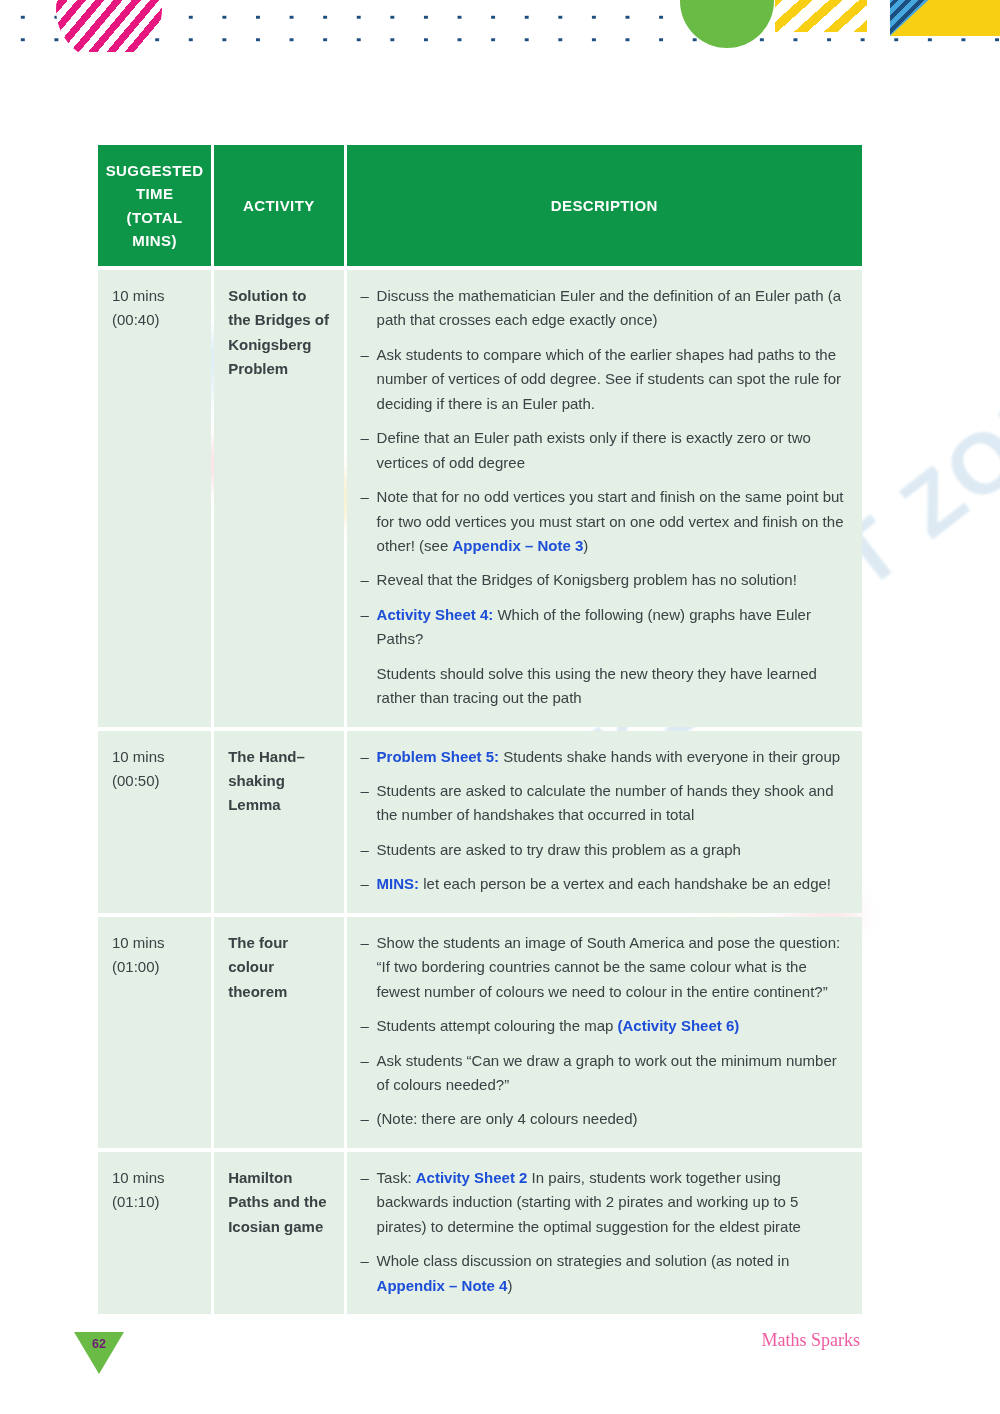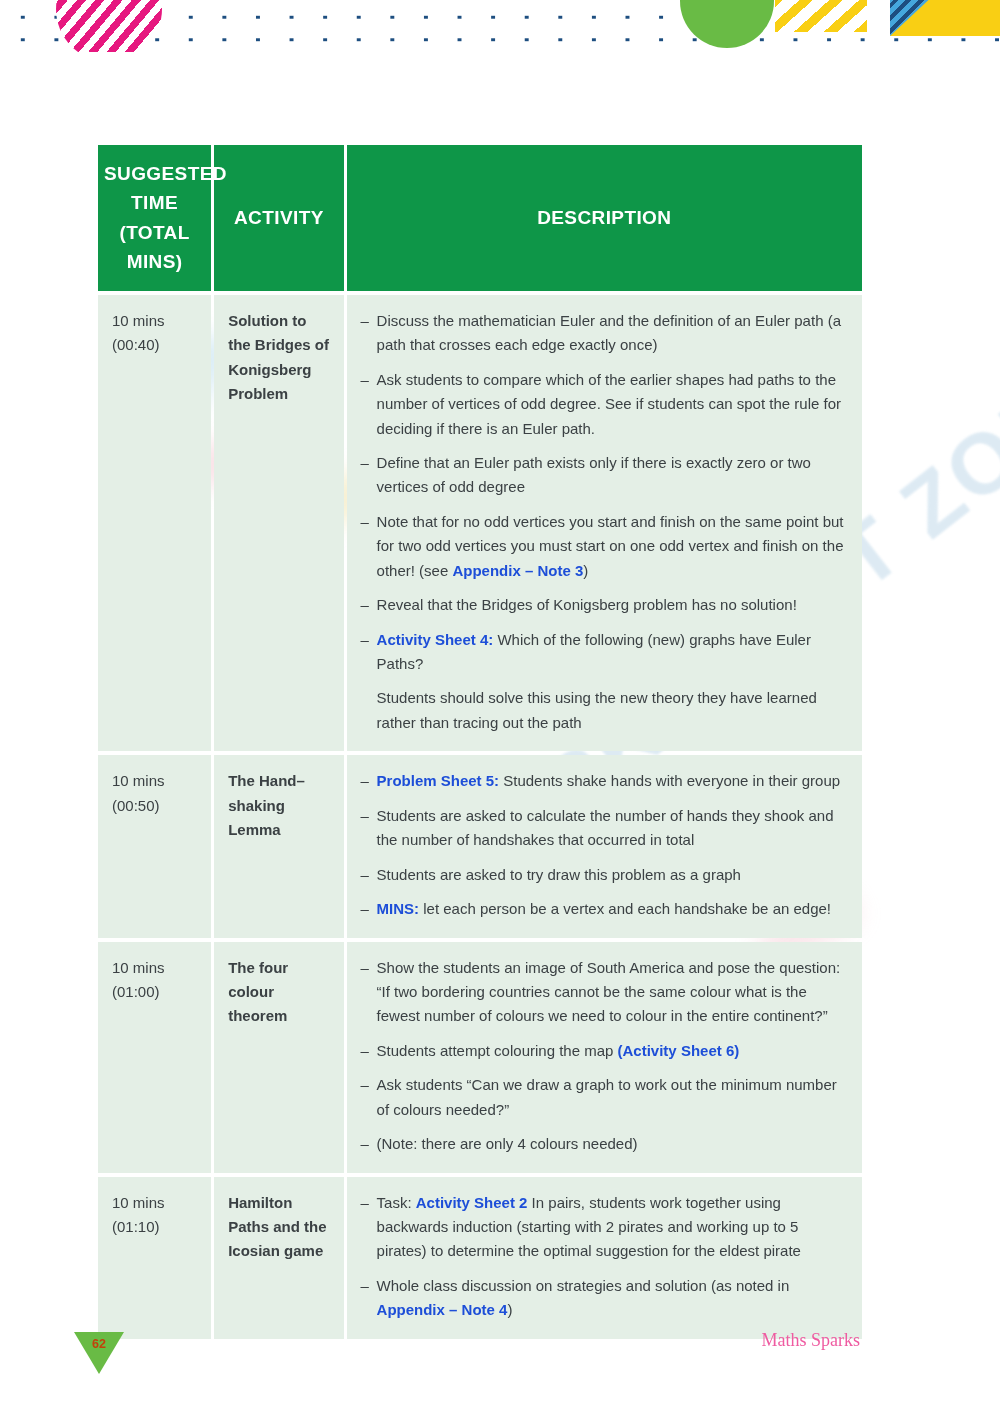--- a/index.html
+++ b/index.html
@@ -118,21 +118,21 @@
   table.lesson {
     border-collapse: separate;
     border-spacing: 3px 4px;
     width: 770px;
     margin: -4px -3px;
     table-layout: fixed;
   }
   table.lesson th {
     background: #0e9648;
     color: #ffffff;
-    font-size: 19px;
+    font-size: 15px;
     font-weight: 700;
     letter-spacing: 0.4px;
     padding: 14px 6px;
     vertical-align: middle;
     text-align: center;
     line-height: 1.55;
   }
   .col-time   { width: 112px; }
   .col-act    { width: 128px; }
   .col-desc   { width: 510px; }
@@ -193,21 +193,21 @@
     width: 0; height: 0;
     border-left: 25px solid transparent;
     border-right: 25px solid transparent;
     border-top: 42px solid #69bb45;
   }
   .page-badge .num {
     position: absolute;
     top: 5px; left: 0;
     width: 50px;
     text-align: center;
-    color: #c2410c;
+    color: #701a75;
     font-size: 12.5px;
     font-weight: 600;
   }
   .footer-brand {
     position: absolute;
     right: 140px;
     top: 1330px;
     color: #ef5ba1;
     font-family: "Liberation Serif", serif;
     font-size: 18px;

